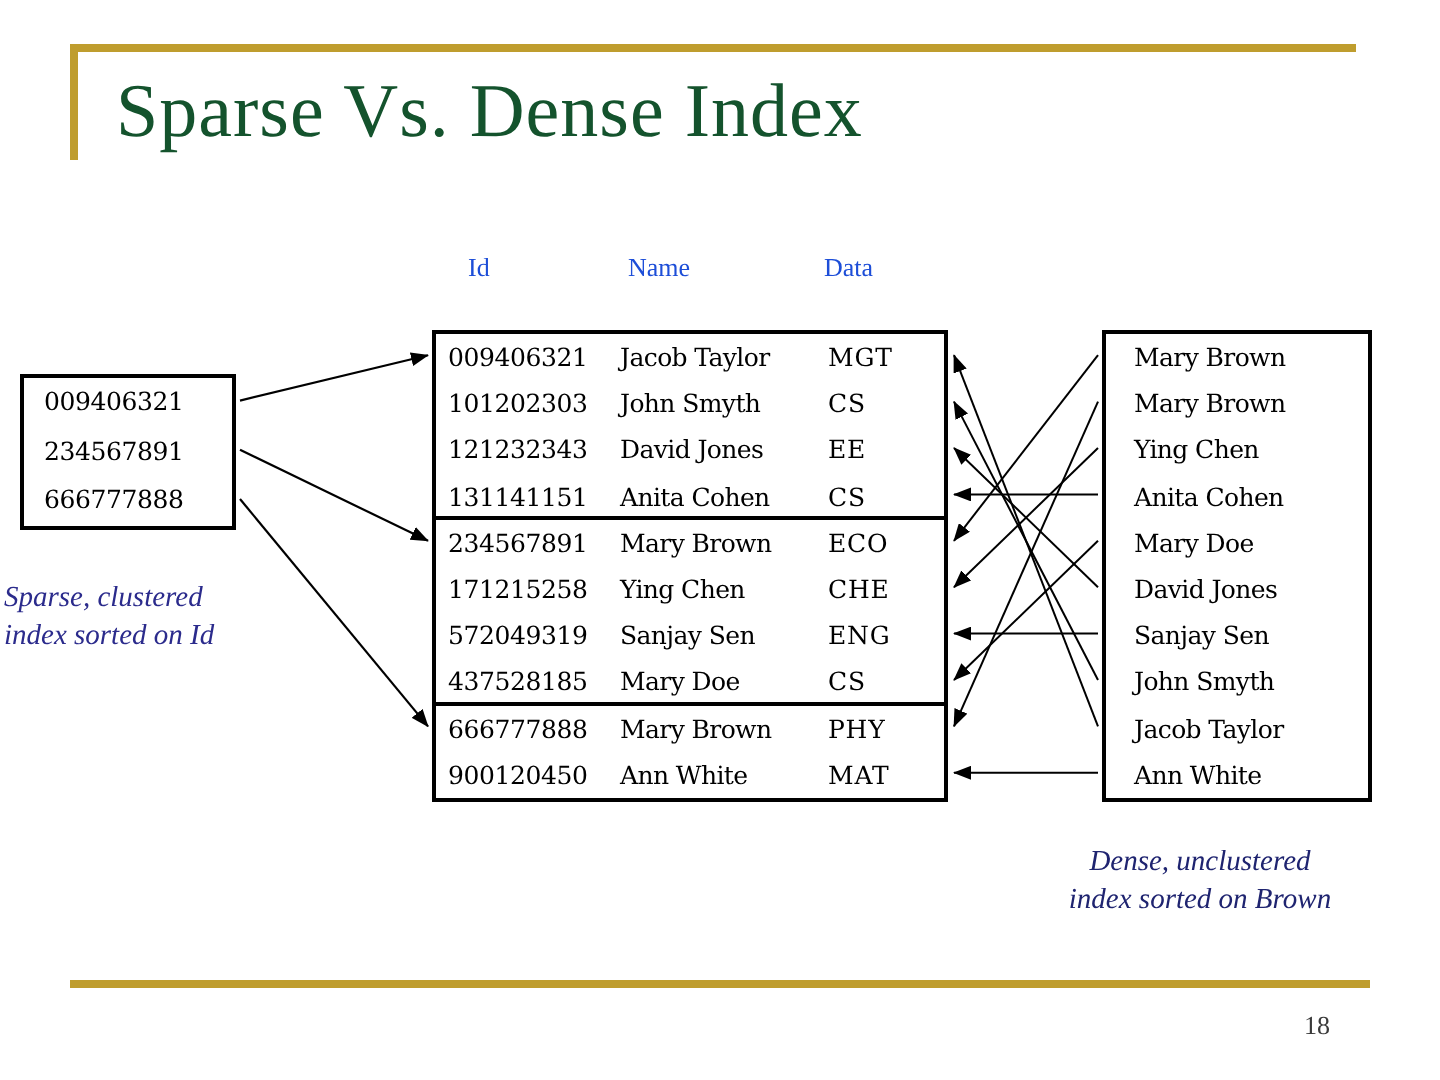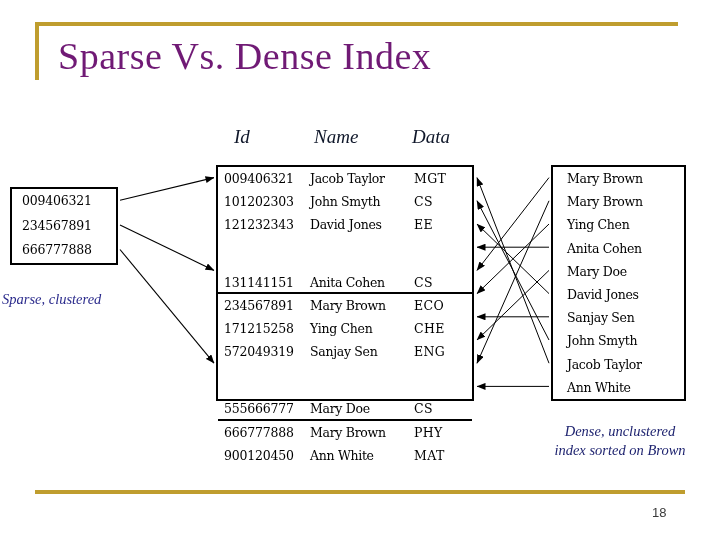--- a/index.html
+++ b/index.html
@@ -43,21 +43,21 @@
     background: #BF9D2E;
   }
 
   .slide-title {
     position: absolute;
     left: 58px;
     top: 34px;
     font-family: "Liberation Serif", "DejaVu Serif", serif;
     font-size: 38px;
     font-weight: 400;
-    color: #701a75;
+    color: #14532d;
     letter-spacing: 0.5px;
     white-space: nowrap;
   }
 
   
   #diagram {
     position: absolute;
     left: 0;
     top: 0;
     width: 720px;
@@ -76,23 +76,22 @@
   .col-headers {
     position: absolute;
     left: 216px;
     top: 126px;
     width: 258px;
     height: 28px;
   }
   .col-header {
     position: absolute;
     font-family: "Liberation Serif", "DejaVu Serif", serif;
-    font-style: italic;
-    font-size: 19px;
-    color: #0f172a;
+    font-size: 13px;
+    color: #1d4ed8;
     white-space: nowrap;
   }
   .col-header.c0 { left: 18px;  top: 0; }
   .col-header.c1 { left: 98px;  top: 0; }
   .col-header.c2 { left: 196px; top: 0; }
 
   
   #data-table {
     position: absolute;
     left: 216px;
@@ -103,21 +102,20 @@
     box-sizing: border-box;
     background: #ffffff;
   }
   .data-row {
     position: relative;
     height: 23.2px;
     box-sizing: border-box;
   }
   .data-row.block-end {
     border-bottom: 2px solid #000000;
-    margin-top: 34px;
   }
   .data-row .cell {
     position: absolute;
     top: 4px;
     font-family: "DejaVu Serif", "Liberation Serif", serif;
     font-size: 12.5px;
     color: #000000;
     white-space: nowrap;
   }
   .data-row .cell.id   { left: 6px;   letter-spacing: -0.2px; }
@@ -193,37 +191,37 @@
     position: absolute;
     left: 222px;
     top: 424px;
     font-family: "Liberation Serif", "DejaVu Serif", serif;
     font-size: 18px;
     color: #000000;
     white-space: nowrap;
   }
   .caption-dense {
     position: absolute;
-    left: 520px;
+    left: 500px;
     top: 422px;
     width: 200px;
     font-family: "Liberation Serif", "DejaVu Serif", serif;
     font-style: italic;
     font-size: 14.5px;
     line-height: 19px;
     color: #1F2470;
     text-align: center;
   }
 
   
   .page-number {
     position: absolute;
     left: 652px;
     top: 505px;
-    font-family: Liberation Sans, sans-serif;
+    font-family: Liberation Serif, serif;
     font-size: 13px;
     color: #3A3A3A;
   }
 </style>
 </head>
 <body>
 
 <div id="slide">
 
   <div class="rule-left"></div>
@@ -281,21 +279,21 @@
           <span class="cell id">171215258</span>
           <span class="cell name">Ying Chen</span>
           <span class="cell dept">CHE</span>
         </div>
         <div class="data-row" id="drow-6">
           <span class="cell id">572049319</span>
           <span class="cell name">Sanjay Sen</span>
           <span class="cell dept">ENG</span>
         </div>
         <div class="data-row block-end" id="drow-7">
-          <span class="cell id">555666777</span>
+          <span class="cell id">437528185</span>
           <span class="cell name">Mary Doe</span>
           <span class="cell dept">CS</span>
         </div>
         <div class="data-row" id="drow-8">
           <span class="cell id">666777888</span>
           <span class="cell name">Mary Brown</span>
           <span class="cell dept">PHY</span>
         </div>
         <div class="data-row" id="drow-9">
           <span class="cell id">900120450</span>
@@ -357,20 +355,21 @@
           <line x1="549" y1="293.6" x2="477" y2="224"></line>
           <line x1="549" y1="316.8" x2="477" y2="316.8"></line>
           <line x1="549" y1="340" x2="477" y2="200.79999999999998"></line>
           <line x1="549" y1="363.20000000000005" x2="477" y2="177.6"></line>
           <line x1="549" y1="386.4" x2="477" y2="386.4"></line>
         </g>
     </svg>
 
     <div class="caption-sparse">
       <span>Sparse, clustered</span><br>
+      <span>index sorted on Id</span>
     </div>
 
 
     <div class="caption-dense">
       <span>Dense, unclustered</span><br>
       <span>index sorted on Brown</span>
     </div>
   </div>
 
   <div class="rule-bottom"></div>

